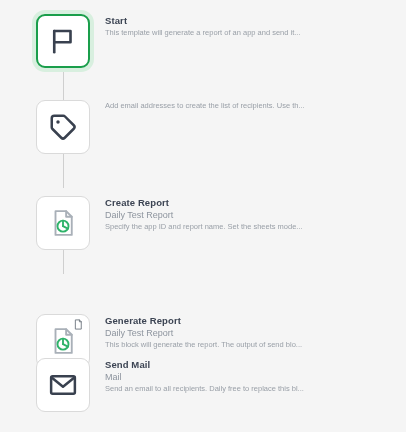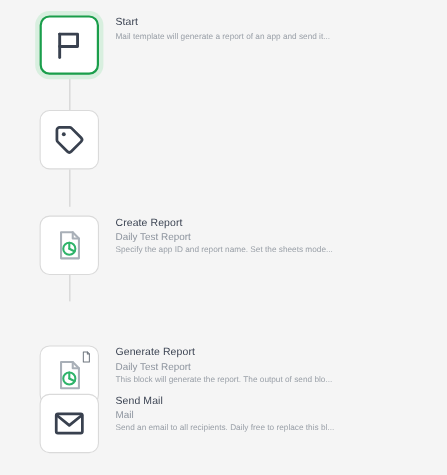--- a/index.html
+++ b/index.html
@@ -77,21 +77,21 @@
   
   .node-text {
     position: absolute;
     left: 105px;
     top: 0;
     width: 290px;
   }
 
   .node-title {
     font-size: 9.5px;
-    font-weight: normal;
+    font-weight: bold;
     color: #3c4453;
     line-height: 13px;
     letter-spacing: 0.1px;
     white-space: nowrap;
   }
 
   .node-subtitle {
     font-size: 9px;
     color: #8d949e;
     line-height: 12px;
@@ -120,34 +120,35 @@
     <div class="node-box active">
       <span class="node-icon">
         <svg viewBox="0 0 24 24" width="30" height="30" fill="none" stroke="#39414f" stroke-width="2.1" stroke-linecap="round" stroke-linejoin="round">
           <path d="M5 21V4"></path>
           <path d="M5 4h13v9H5"></path>
         </svg>
       </span>
     </div>
     <div class="node-text">
       <div class="node-title">Start</div>
-      <div class="node-desc">Mail template will generate a report of an app and send it...</div>
+      <div class="node-desc">This template will generate a report of an app and send it...</div>
     </div>
   </div>
 
   <div class="node-row" style="top:100px;">
     <div class="node-box">
       <span class="node-icon">
         <svg viewBox="0 0 24 24" width="30" height="30" fill="none" stroke="#39414f" stroke-width="2" stroke-linecap="round" stroke-linejoin="round">
           <path d="M20.6 13.4 13.4 20.6a2 2 0 0 1-2.8 0l-7-7A2 2 0 0 1 3 12.2V5a2 2 0 0 1 2-2h7.2a2 2 0 0 1 1.4.6l7 7a2 2 0 0 1 0 2.8z"></path>
           <circle cx="8" cy="8" r="1.4" fill="#39414f" stroke="none"></circle>
         </svg>
       </span>
     </div>
     <div class="node-text">
+      <div class="node-desc">Add email addresses to create the list of recipients. Use th...</div>
     </div>
   </div>
 
   <div class="node-row" style="top:174px;margin-top:22px;">
     <div class="node-box">
       <span class="node-icon">
         <svg viewBox="0 0 24 24" width="30" height="30" fill="none" stroke-linecap="round" stroke-linejoin="round">
           <path d="M6 2.5h8.5L19 7v14.5H6z" stroke="#a9b0b8" stroke-width="1.5"></path>
           <path d="M14.5 2.5V7H19" stroke="#a9b0b8" stroke-width="1.5"></path>
           <circle cx="12" cy="14.5" r="4.4" stroke="#2fb36a" stroke-width="1.5"></circle>

